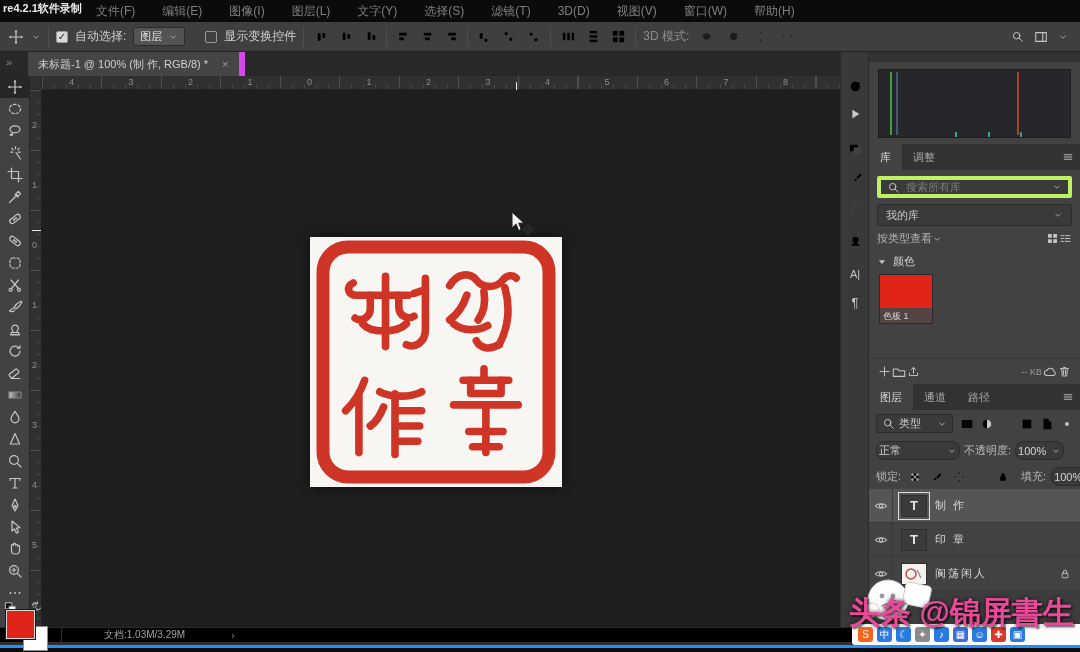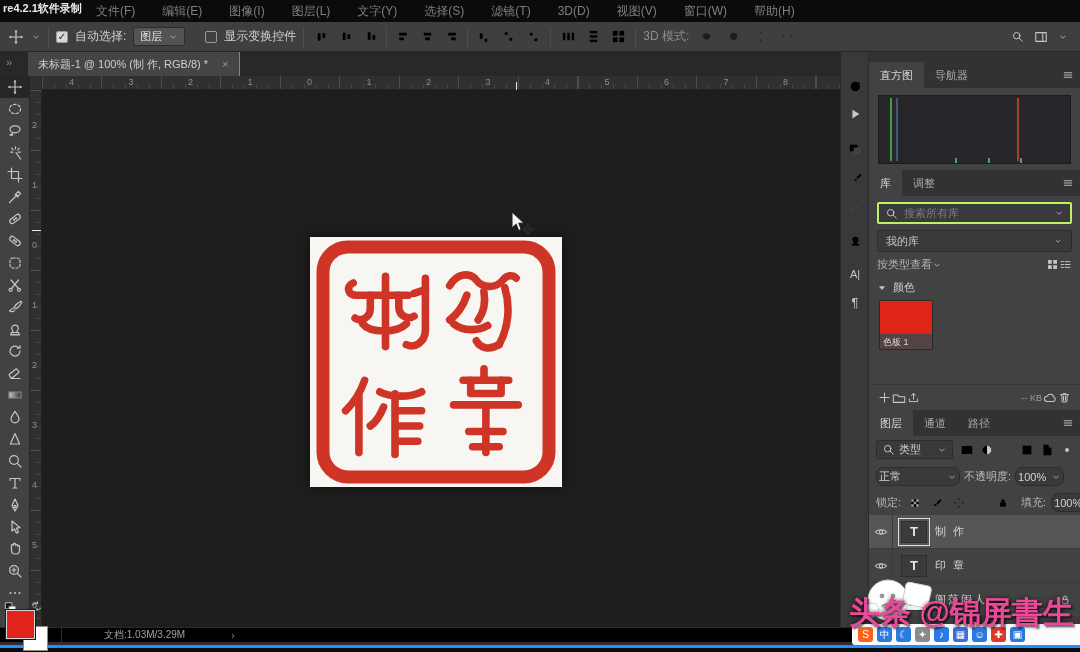--- a/index.html
+++ b/index.html
@@ -29,21 +29,21 @@
   .checkbox.checked{background:#d8d8d8;}
   .oselect{height:19px;background:#535353;border:1px solid #2c2c2c;border-radius:2px;display:flex;
            align-items:center;gap:6px;padding:0 6px;font-size:11px;color:#e3e3e3;}
   .obtn{width:20px;height:20px;display:flex;align-items:center;justify-content:center;}
   #opt-right{margin-left:auto;display:flex;align-items:center;gap:10px;padding-right:4px;}
 
   
   #tabbar{left:0;top:52px;width:840px;height:24px;background:#282828;}
   #tab-collapse{position:absolute;left:6px;top:4px;color:#8a8a8a;font-size:11px;}
   #doctab{position:absolute;left:28px;top:0;height:24px;background:#454545;display:flex;align-items:center;
-          gap:14px;padding:0 10px;font-size:11px;color:#cfcfcf;border-right:1px solid #d946ef;}
+          gap:14px;padding:0 10px;font-size:11px;color:#cfcfcf;border-right:6px solid #d946ef;}
   #doctab .close{color:#9a9a9a;font-size:11px;}
 
   
   #main{left:0;top:76px;width:840px;height:551px;background:#1f1f1f;}
   #toolbar{position:absolute;left:0;top:0;width:30px;height:551px;background:#424242;border-right:1px solid #262626;}
   .tool{width:30px;height:22px;display:flex;align-items:center;justify-content:center;}
   .tool.selected{background:#262626;}
   #ruler-corner{position:absolute;left:30px;top:0;width:12px;height:14px;background:#303030;border-right:1px solid #262626;border-bottom:1px solid #262626;}
   #hruler{position:absolute;left:42px;top:0;width:798px;height:14px;background:#303030;border-bottom:1px solid #222;
       background-image:repeating-linear-gradient(90deg,#4e4e4e 0 1px,transparent 1px 59.5px),
@@ -77,21 +77,21 @@
   #panels{left:868px;top:52px;width:212px;height:600px;background:#424242;border-left:1px solid #2b2b2b;}
   .ptabs{height:26px;background:#323232;display:flex;align-items:flex-end;position:relative;}
   .ptab{height:26px;line-height:26px;padding:0 11px;font-size:11px;color:#a8a8a8;}
   .ptab.active{background:#424242;color:#dcdcdc;}
   .pmenu{position:absolute;right:6px;top:7px;}
   .topstrip{height:10px;background:#323232;}
   #histo-body{height:82px;position:relative;}
   #histo-box{position:absolute;left:9px;top:7px;right:9px;bottom:6px;background:#26262b;border:1px solid #1c1c1c;}
   .hline{position:absolute;top:2px;bottom:2px;width:2px;}
   .htick{position:absolute;bottom:0;width:2px;height:5px;background:#3fa08f;}
-  #lib-search{margin:6px 8px 0;height:22px;background:#3a3a3a;border:2px solid #bef264;border-radius:2px;
+  #lib-search{margin:6px 8px 0;height:22px;background:#3a3a3a;border:4px solid #bef264;border-radius:2px;
               display:flex;align-items:center;gap:6px;padding:0 6px;font-size:11px;color:#7e7e7e;}
   #lib-select{margin:6px 8px 0;height:22px;background:#3a3a3a;border:1px solid #2c2c2c;border-radius:2px;
               display:flex;align-items:center;padding:0 8px;font-size:11px;color:#c9c9c9;}
   #lib-viewby{margin:5px 8px 0;display:flex;align-items:center;font-size:11px;color:#b5b5b5;}
   #lib-colors-hd{margin:8px 8px 0;display:flex;gap:6px;font-size:11px;color:#c9c9c9;}
   #lib-swatch{margin:5px 0 0 10px;width:54px;height:50px;border:1px solid #2a2a2a;position:relative;}
   #lib-swatch-label{position:absolute;left:0;right:0;bottom:0;height:15px;background:rgba(70,70,70,.92);
                     font-size:9px;color:#d8d8d8;padding:2px 3px 0;}
   #lib-foot{position:absolute;left:0;right:0;bottom:0;height:26px;border-top:1px solid #383838;
             display:flex;align-items:center;gap:1px;padding:0 9px;}
@@ -666,29 +666,20 @@
       <div class="dock-ic" style="top: 238px; font-size: 13px;">¶</div>
       <div class="dock-ic" style="top: 272px;">
         <svg width="13" height="13" viewBox="0 0 16 16">
           <path d="M3.5 3.5l9 9M12.5 3.5l-9 9"></path>
         </svg>
       </div>
     </div>
 
   <div id="panels" class="abs">
     <div class="topstrip"></div>
-    <div class="ptabs" id="histo-tabs">
-        <span class="ptab active">直方图</span>
-        <span class="ptab">导航器</span>
-        <span class="pmenu ic">
-          <svg width="12" height="12" viewBox="0 0 16 16">
-            <path d="M3 5h10M3 8h10M3 11h10"></path>
-          </svg>
-        </span>
-      </div>
     <div id="histo-body">
       <div id="histo-box">
           <div class="hline" style="left: 6%; background: rgb(63, 158, 63);"></div>
           <div class="hline" style="left: 9%; background: rgb(70, 86, 108);"></div>
           <div class="hline" style="left: 72%; background: rgb(168, 67, 46);"></div>
           <div class="htick" style="left: 40%;"></div>
           <div class="htick" style="left: 57%;"></div>
           <div class="htick" style="left: 74%;"></div>
         </div>
     </div>

